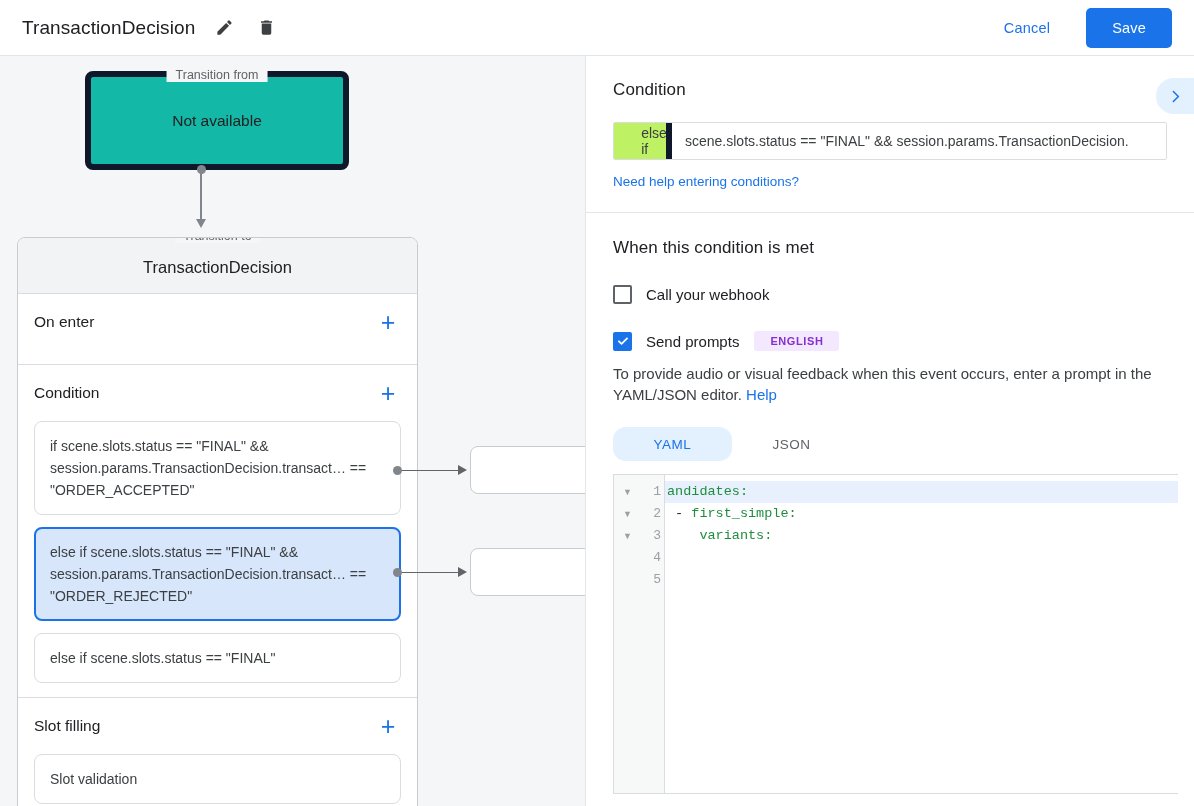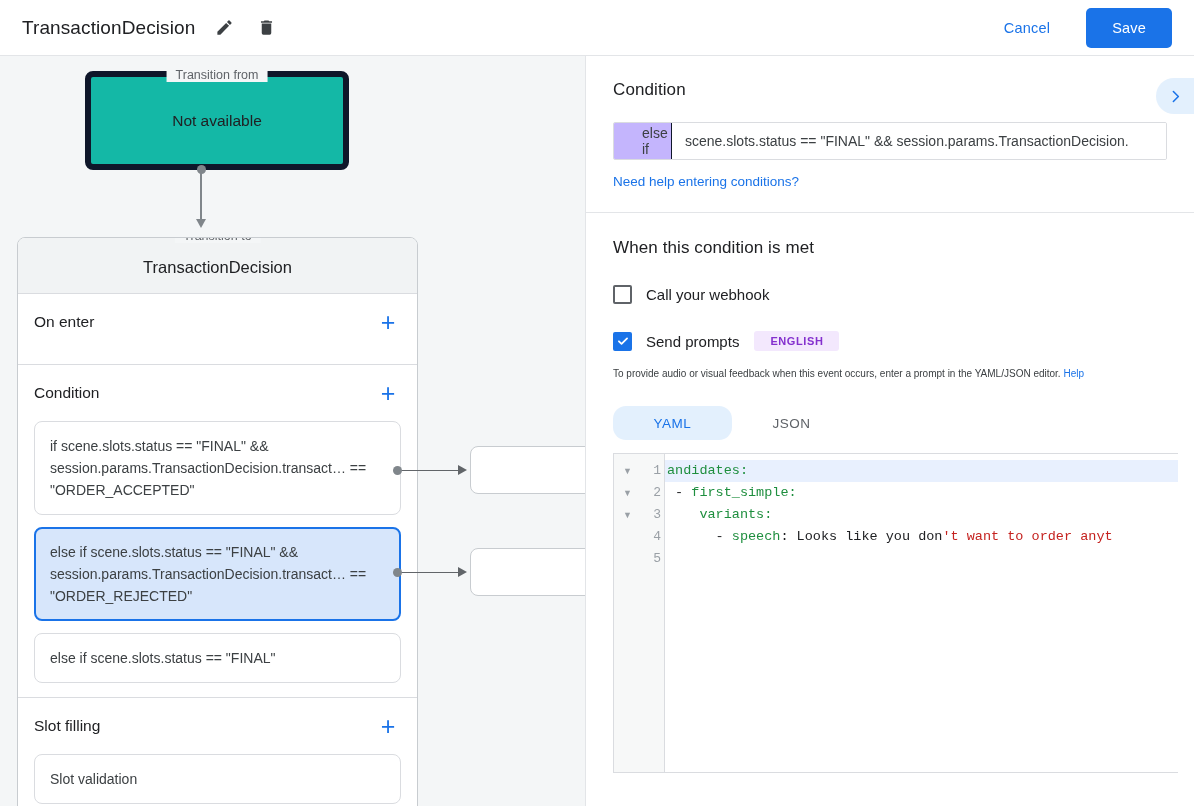--- a/index.html
+++ b/index.html
@@ -178,21 +178,21 @@
     border-radius: 18px 0 0 18px;
     display: flex; align-items: center; justify-content: center;
     cursor: pointer;
   }
   .cond-input-row {
     display: flex; margin-top: 22px;
     border: 1px solid #dadce0; border-radius: 2px;
     height: 38px; overflow: hidden;
   }
   .cond-prefix {
-    background: #c4b5fd; border-right: 1px solid #0f172a;
+    background: #bef264; border-right: 6px solid #0f172a;
     display: flex; align-items: center; justify-content: center;
     width: 58px; font-size: 14px; color: #3c4043; flex: none; padding-left: 28px;
   }
   .cond-input {
     flex: 1; border: none; outline: none;
     padding: 0 13px; font-size: 14px; color: #3c4043;
     font-family: inherit; background: #ffffff;
   }
   .help-link {
     display: inline-block; margin-top: 14px;
@@ -216,21 +216,21 @@
   .chk-label {
     margin-left: 14px; font-size: 15px; color: #202124; font-weight: 500;
   }
   .lang-badge {
     margin-left: 15px;
     background: #f3e8fd; color: #8430ce;
     font-size: 11px; font-weight: 600; letter-spacing: .6px;
     padding: 4px 16px; border-radius: 3px;
   }
   .hint {
-    margin-top: 12px; font-size: 10px; color: #3c4043; line-height: 21px;
+    margin-top: 12px; font-size: 15px; color: #3c4043; line-height: 21px;
     max-width: 560px;
   }
   .hint a { color: #1a73e8; text-decoration: none; cursor: pointer; }
 
   .tabs { display: flex; margin-top: 22px; }
   .tab {
     width: 119px; height: 34px;
     display: flex; align-items: center; justify-content: center;
     font-size: 13.5px; color: #5f6368; cursor: pointer;
     letter-spacing: .5px;
@@ -424,18 +424,17 @@
           <div class="n">1</div>
           <div class="n">2</div>
           <div class="n">3</div>
           <div class="n">4</div>
           <div class="n">5</div>
         </div>
       <div class="code-col">
           <div class="code-line hl"><span class="tk-key">andidates:</span></div>
           <div class="code-line"><span class="tk-plain"> - </span><span class="tk-key">first_simple:</span></div>
           <div class="code-line"><span class="tk-plain">    </span><span class="tk-key">variants:</span></div>
-          <div class="code-line"><span class="tk-plain">      - </span><span class="tk-key">speech</span><span class="tk-plain">: Looks like you don</span><span class="tk-str">'t want to order anyt</span></div>
           <div class="code-line">&nbsp;</div>
         </div>
     </div>
   </div>
 </div>
 
 </body></html>

